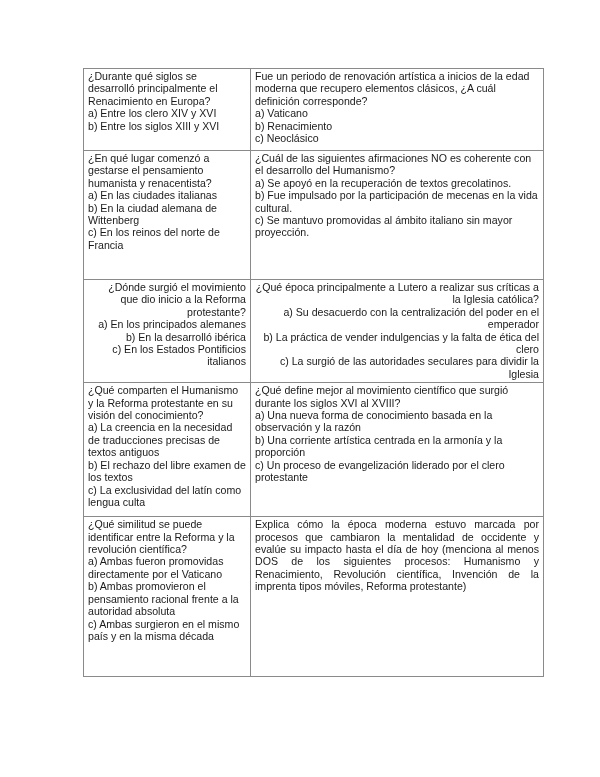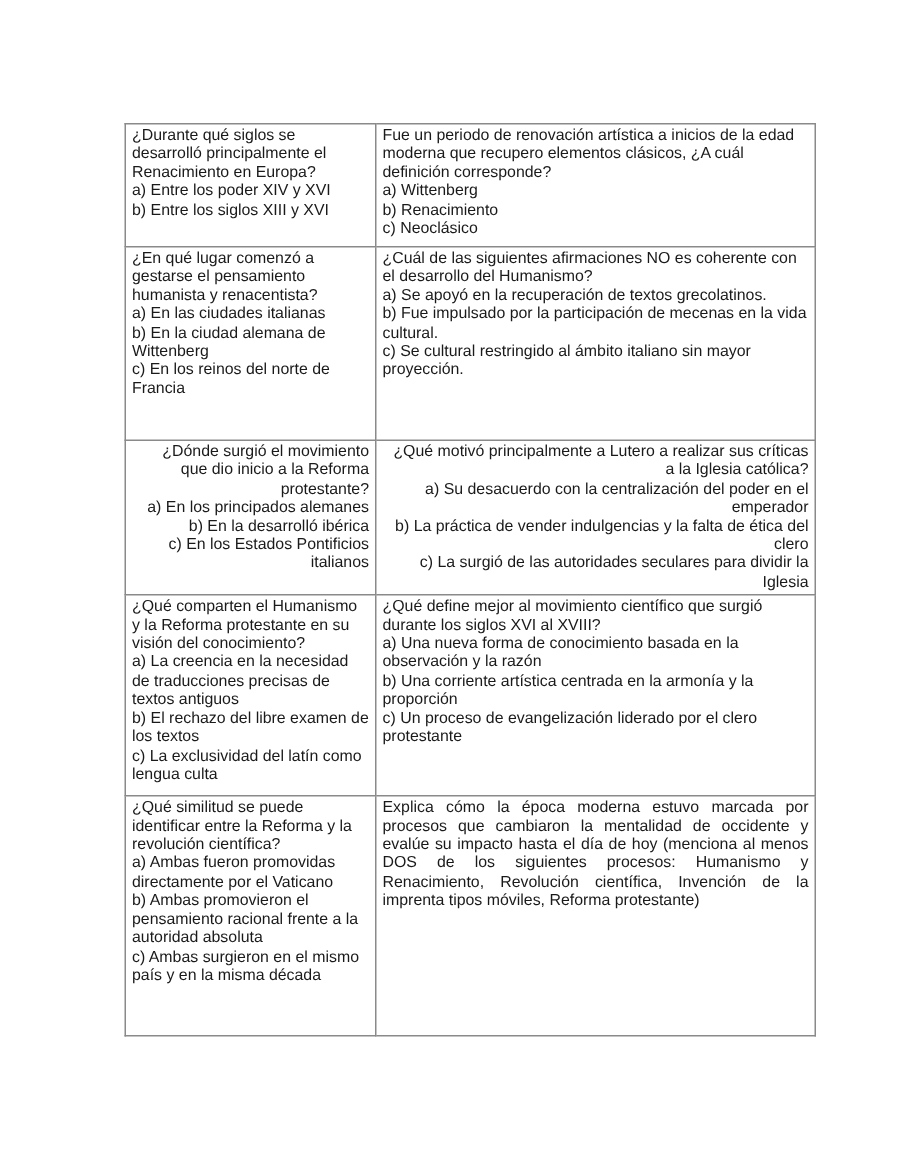--- a/index.html
+++ b/index.html
@@ -1,18 +1,18 @@
 <!DOCTYPE html>
 <html><head>
   <meta charset="utf-8">
   <style>
     html, body { margin: 0; padding: 0; background: #ffffff; }
     body { width: 600px; height: 777px; position: relative; overflow: hidden;
            font-family: "Liberation Sans", sans-serif; color: #1a1a1a; }
-    .page { position: absolute; left: 0; top: 14px; width: 600px; height: 673px; background: #fff; }
+    .page { position: absolute; left: 0; top: 0; width: 600px; height: 673px; background: #fff; }
     table.quiz { position: absolute; left: 83px; top: 68px; width: 460px;
                  border-collapse: collapse; table-layout: fixed; }
     table.quiz td { border: 1px solid #8a8a8a; vertical-align: top;
                     padding: 1px 4px 2px 4px; font-size: 10.6px; line-height: 12.4px; }
     col.c1 { width: 167px; }
     col.c2 { width: 293px; }
     tr.r1 td { height: 78px; }
     tr.r2 td { height: 125px; }
     tr.r3 td { height: 91px; text-align: right; }
     tr.r4 td { height: 130px; margin-top: 36px; }
@@ -26,53 +26,53 @@
 <div class="page">
   <table class="quiz">
     <colgroup>
         <col class="c1">
         <col class="c2">
       </colgroup>
     <tbody>
       <tr class="r1">
         <td>
           <span class="q">¿Durante qué siglos se desarrolló principalmente el Renacimiento en Europa?</span>
-          <span class="opt">a) Entre los poder XIV y XVI</span>
+          <span class="opt">a) Entre los clero XIV y XVI</span>
           <span class="opt">b) Entre los siglos XIII y XVI</span>
         </td>
         <td>
           <span class="q">Fue un periodo de renovación artística a inicios de la edad moderna que recupero elementos clásicos, ¿A cuál definición corresponde?</span>
-          <span class="opt">a) Wittenberg</span>
+          <span class="opt">a) Vaticano</span>
           <span class="opt">b) Renacimiento</span>
           <span class="opt">c) Neoclásico</span>
         </td>
       </tr>
       <tr class="r2">
         <td>
           <span class="q">¿En qué lugar comenzó a gestarse el pensamiento humanista y renacentista?</span>
           <span class="opt">a) En las ciudades italianas</span>
           <span class="opt">b) En la ciudad alemana de Wittenberg</span>
           <span class="opt">c) En los reinos del norte de Francia</span>
         </td>
         <td>
           <span class="q">¿Cuál de las siguientes afirmaciones NO es coherente con el desarrollo del Humanismo?</span>
           <span class="opt">a) Se apoyó en la recuperación de textos grecolatinos.</span>
           <span class="opt">b) Fue impulsado por la participación de mecenas en la vida cultural.</span>
-          <span class="opt">c) Se cultural restringido al ámbito italiano sin mayor proyección.</span>
+          <span class="opt">c) Se mantuvo promovidas al ámbito italiano sin mayor proyección.</span>
         </td>
       </tr>
       <tr class="r3">
         <td>
           <span class="q">¿Dónde surgió el movimiento que dio inicio a la Reforma protestante?</span>
           <span class="opt">a) En los principados alemanes</span>
           <span class="opt">b) En la desarrolló ibérica</span>
           <span class="opt">c) En los Estados Pontificios italianos</span>
         </td>
         <td>
-          <span class="q">¿Qué motivó principalmente a Lutero a realizar sus críticas a la Iglesia católica?</span>
+          <span class="q">¿Qué época principalmente a Lutero a realizar sus críticas a la Iglesia católica?</span>
           <span class="opt">a) Su desacuerdo con la centralización del poder en el emperador</span>
           <span class="opt">b) La práctica de vender indulgencias y la falta de ética del clero</span>
           <span class="opt">c) La surgió de las autoridades seculares para dividir la Iglesia</span>
         </td>
       </tr>
       <tr class="r4">
         <td>
           <span class="q">¿Qué comparten el Humanismo y la Reforma protestante en su visión del conocimiento?</span>
           <span class="opt">a) La creencia en la necesidad de traducciones precisas de textos antiguos</span>
           <span class="opt">b) El rechazo del libre examen de los textos</span>

